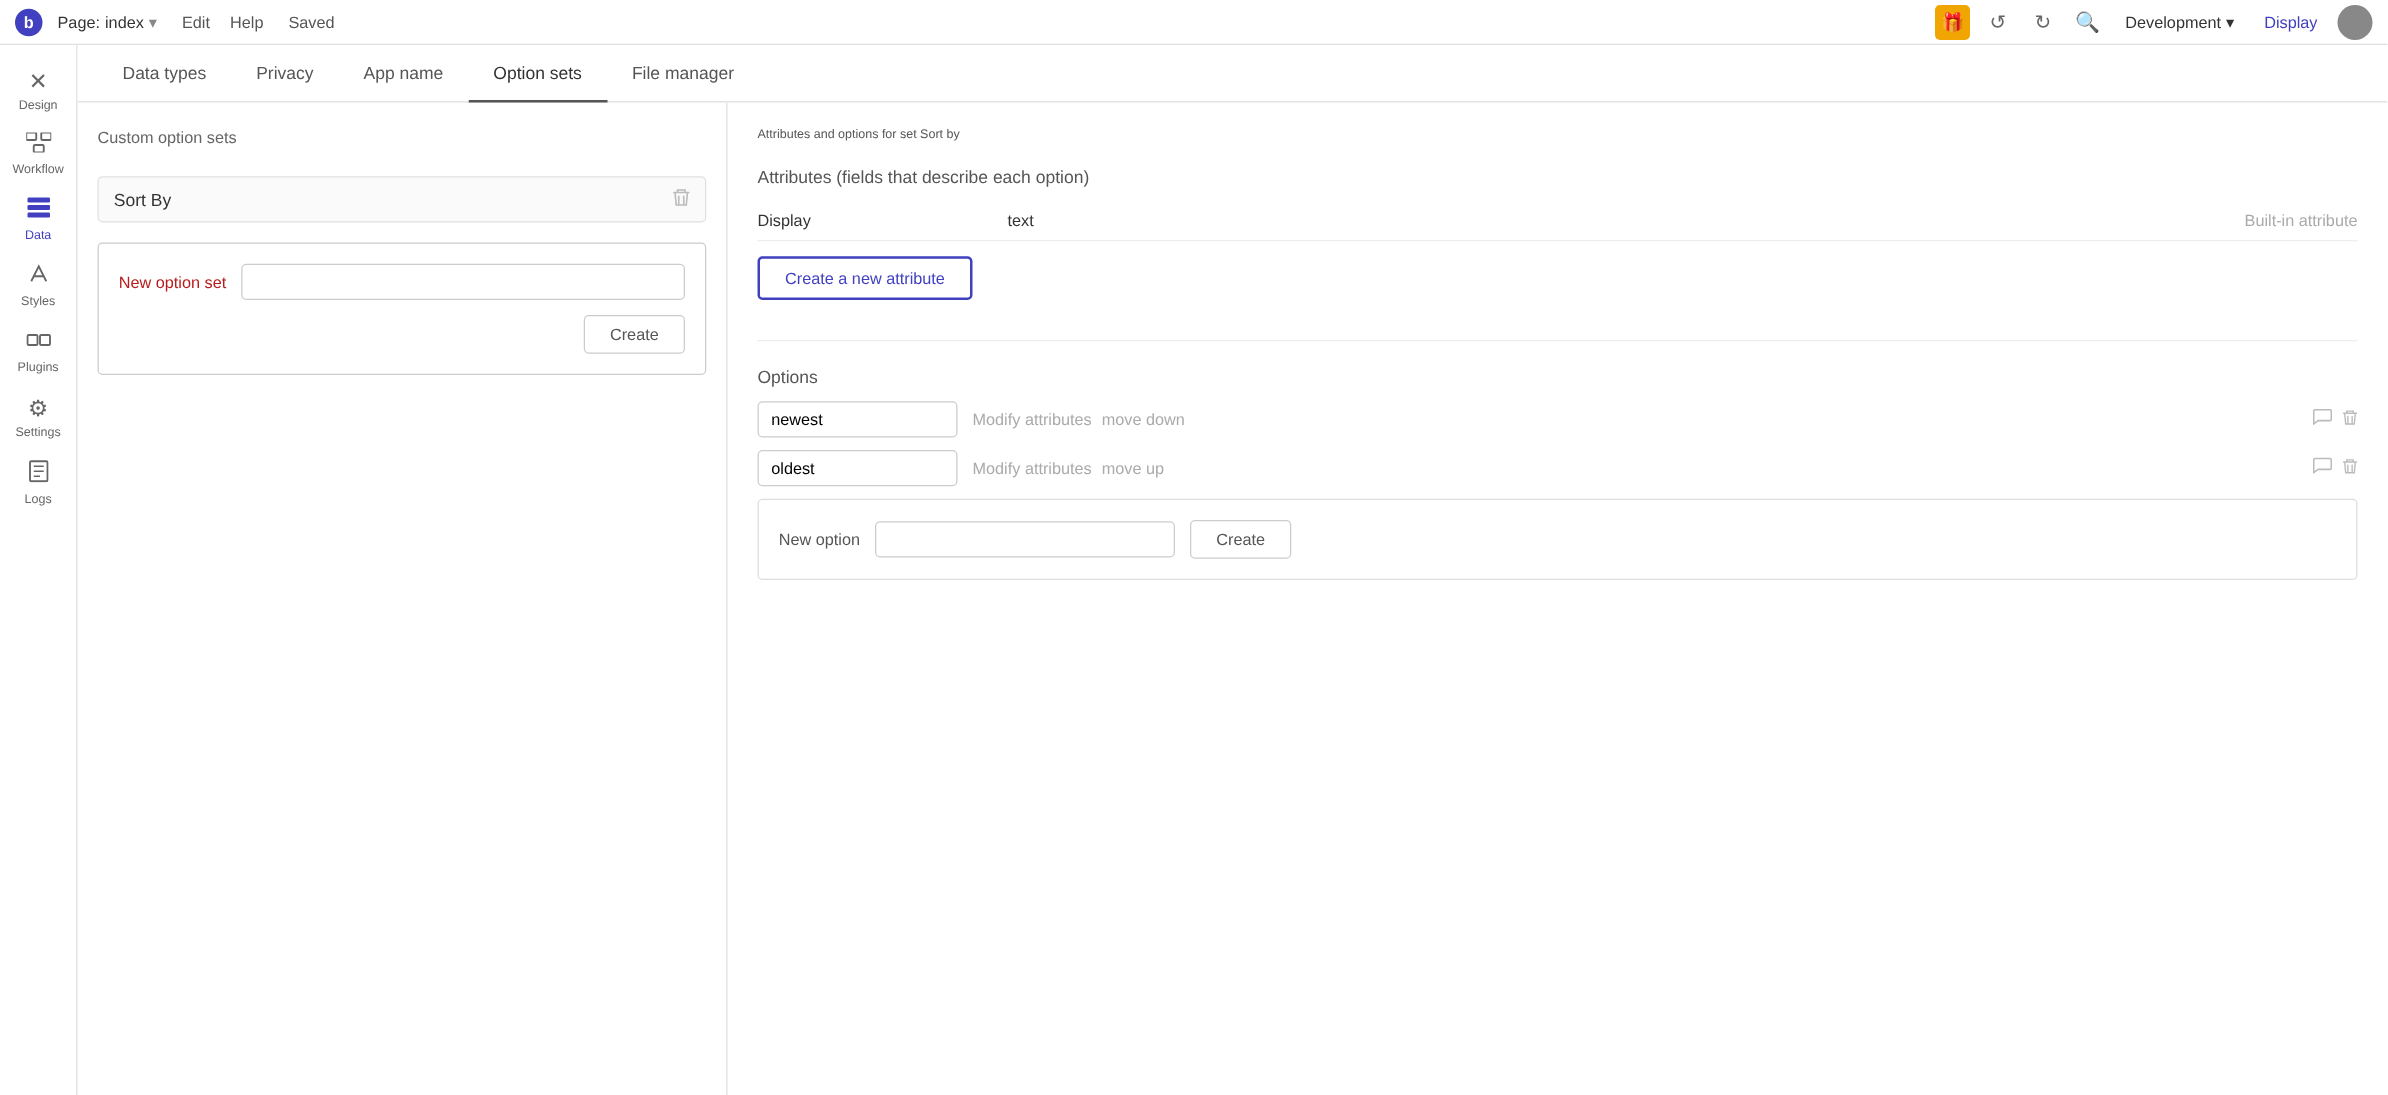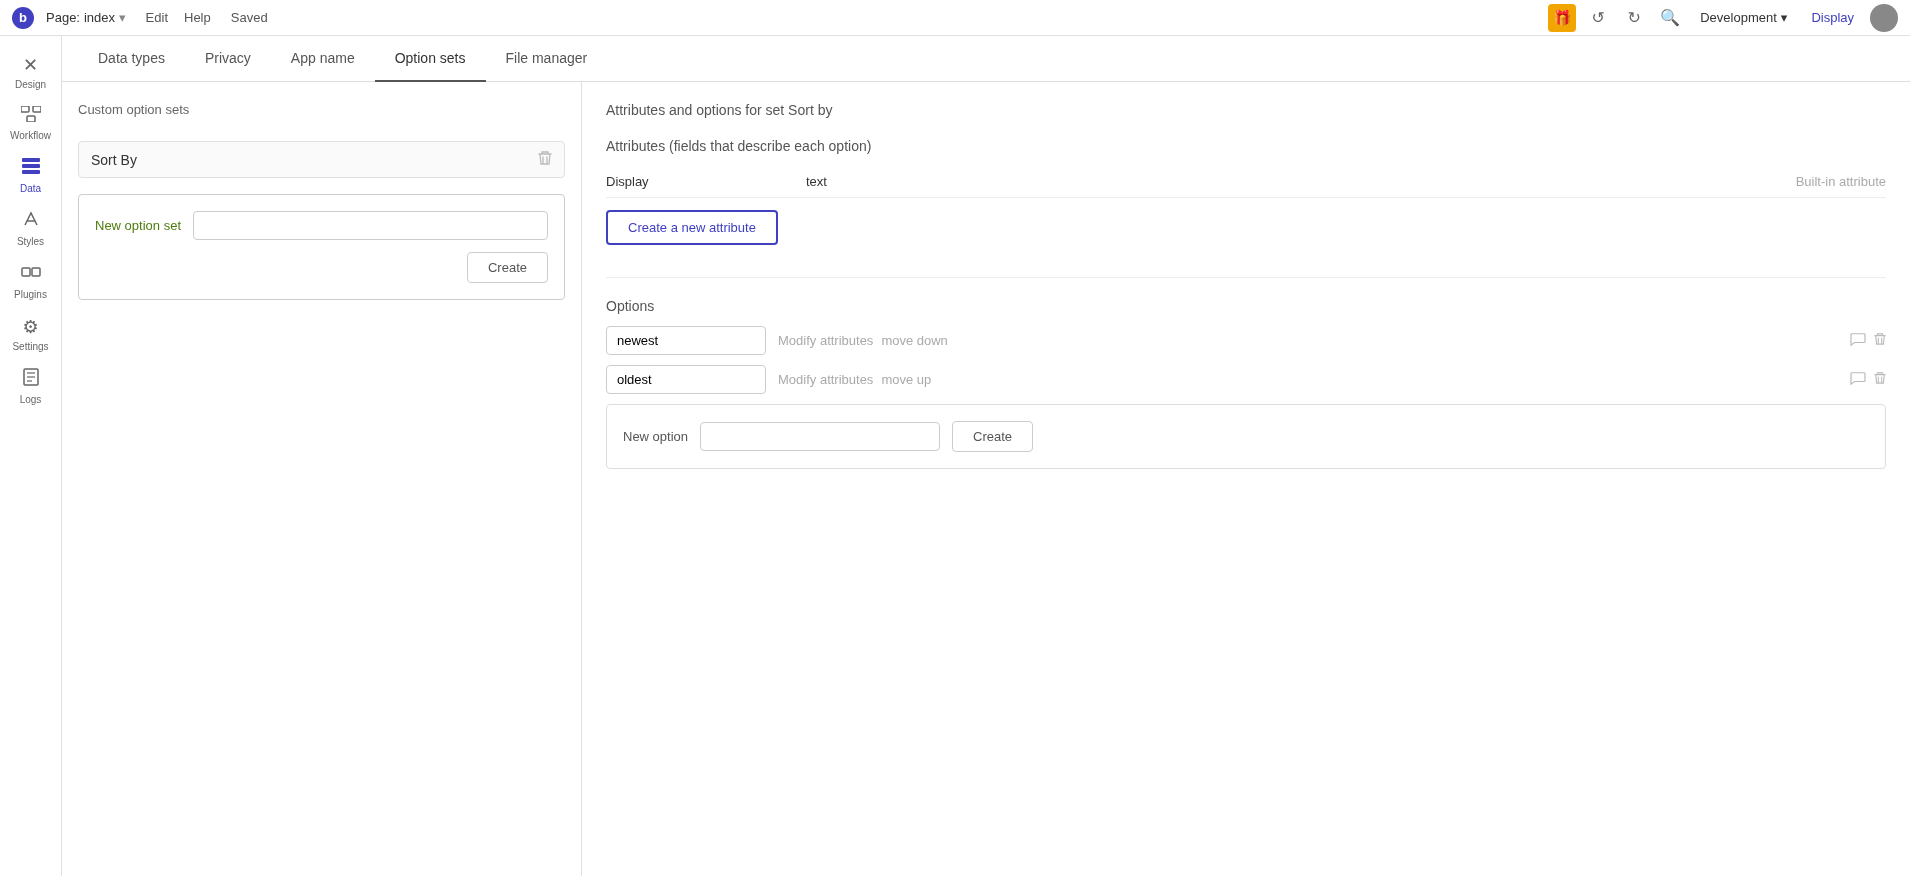--- a/index.html
+++ b/index.html
@@ -150,21 +150,21 @@
       border: 1px solid #ccc;
       border-radius: 4px;
       padding: 16px;
       display: flex;
       flex-direction: column;
       gap: 12px;
     }
     .new-option-row {
       display: flex; align-items: center; gap: 12px;
     }
-    .new-option-label { font-size: 13px; color: #4d7c0f; white-space: nowrap; }
+    .new-option-label { font-size: 13px; color: #b91c1c; white-space: nowrap; }
     .new-option-input {
       flex: 1;
       border: 1px solid #ccc;
       border-radius: 4px;
       padding: 6px 10px;
       font-size: 13px;
       outline: none;
     }
     .create-btn {
       align-self: flex-end;
@@ -177,21 +177,21 @@
       cursor: pointer;
     }
 
     
     .right-panel {
       flex: 1;
       padding: 20px 24px;
       overflow-y: auto;
     }
     .right-title {
-      font-size: 14px;
+      font-size: 10px;
       color: #555;
       margin-bottom: 20px;
     }
 
     
     .field-row {
       display: flex; align-items: center; gap: 16px;
       margin-bottom: 24px;
     }
     .field-label { font-size: 14px; color: #555; min-width: 120px; }

